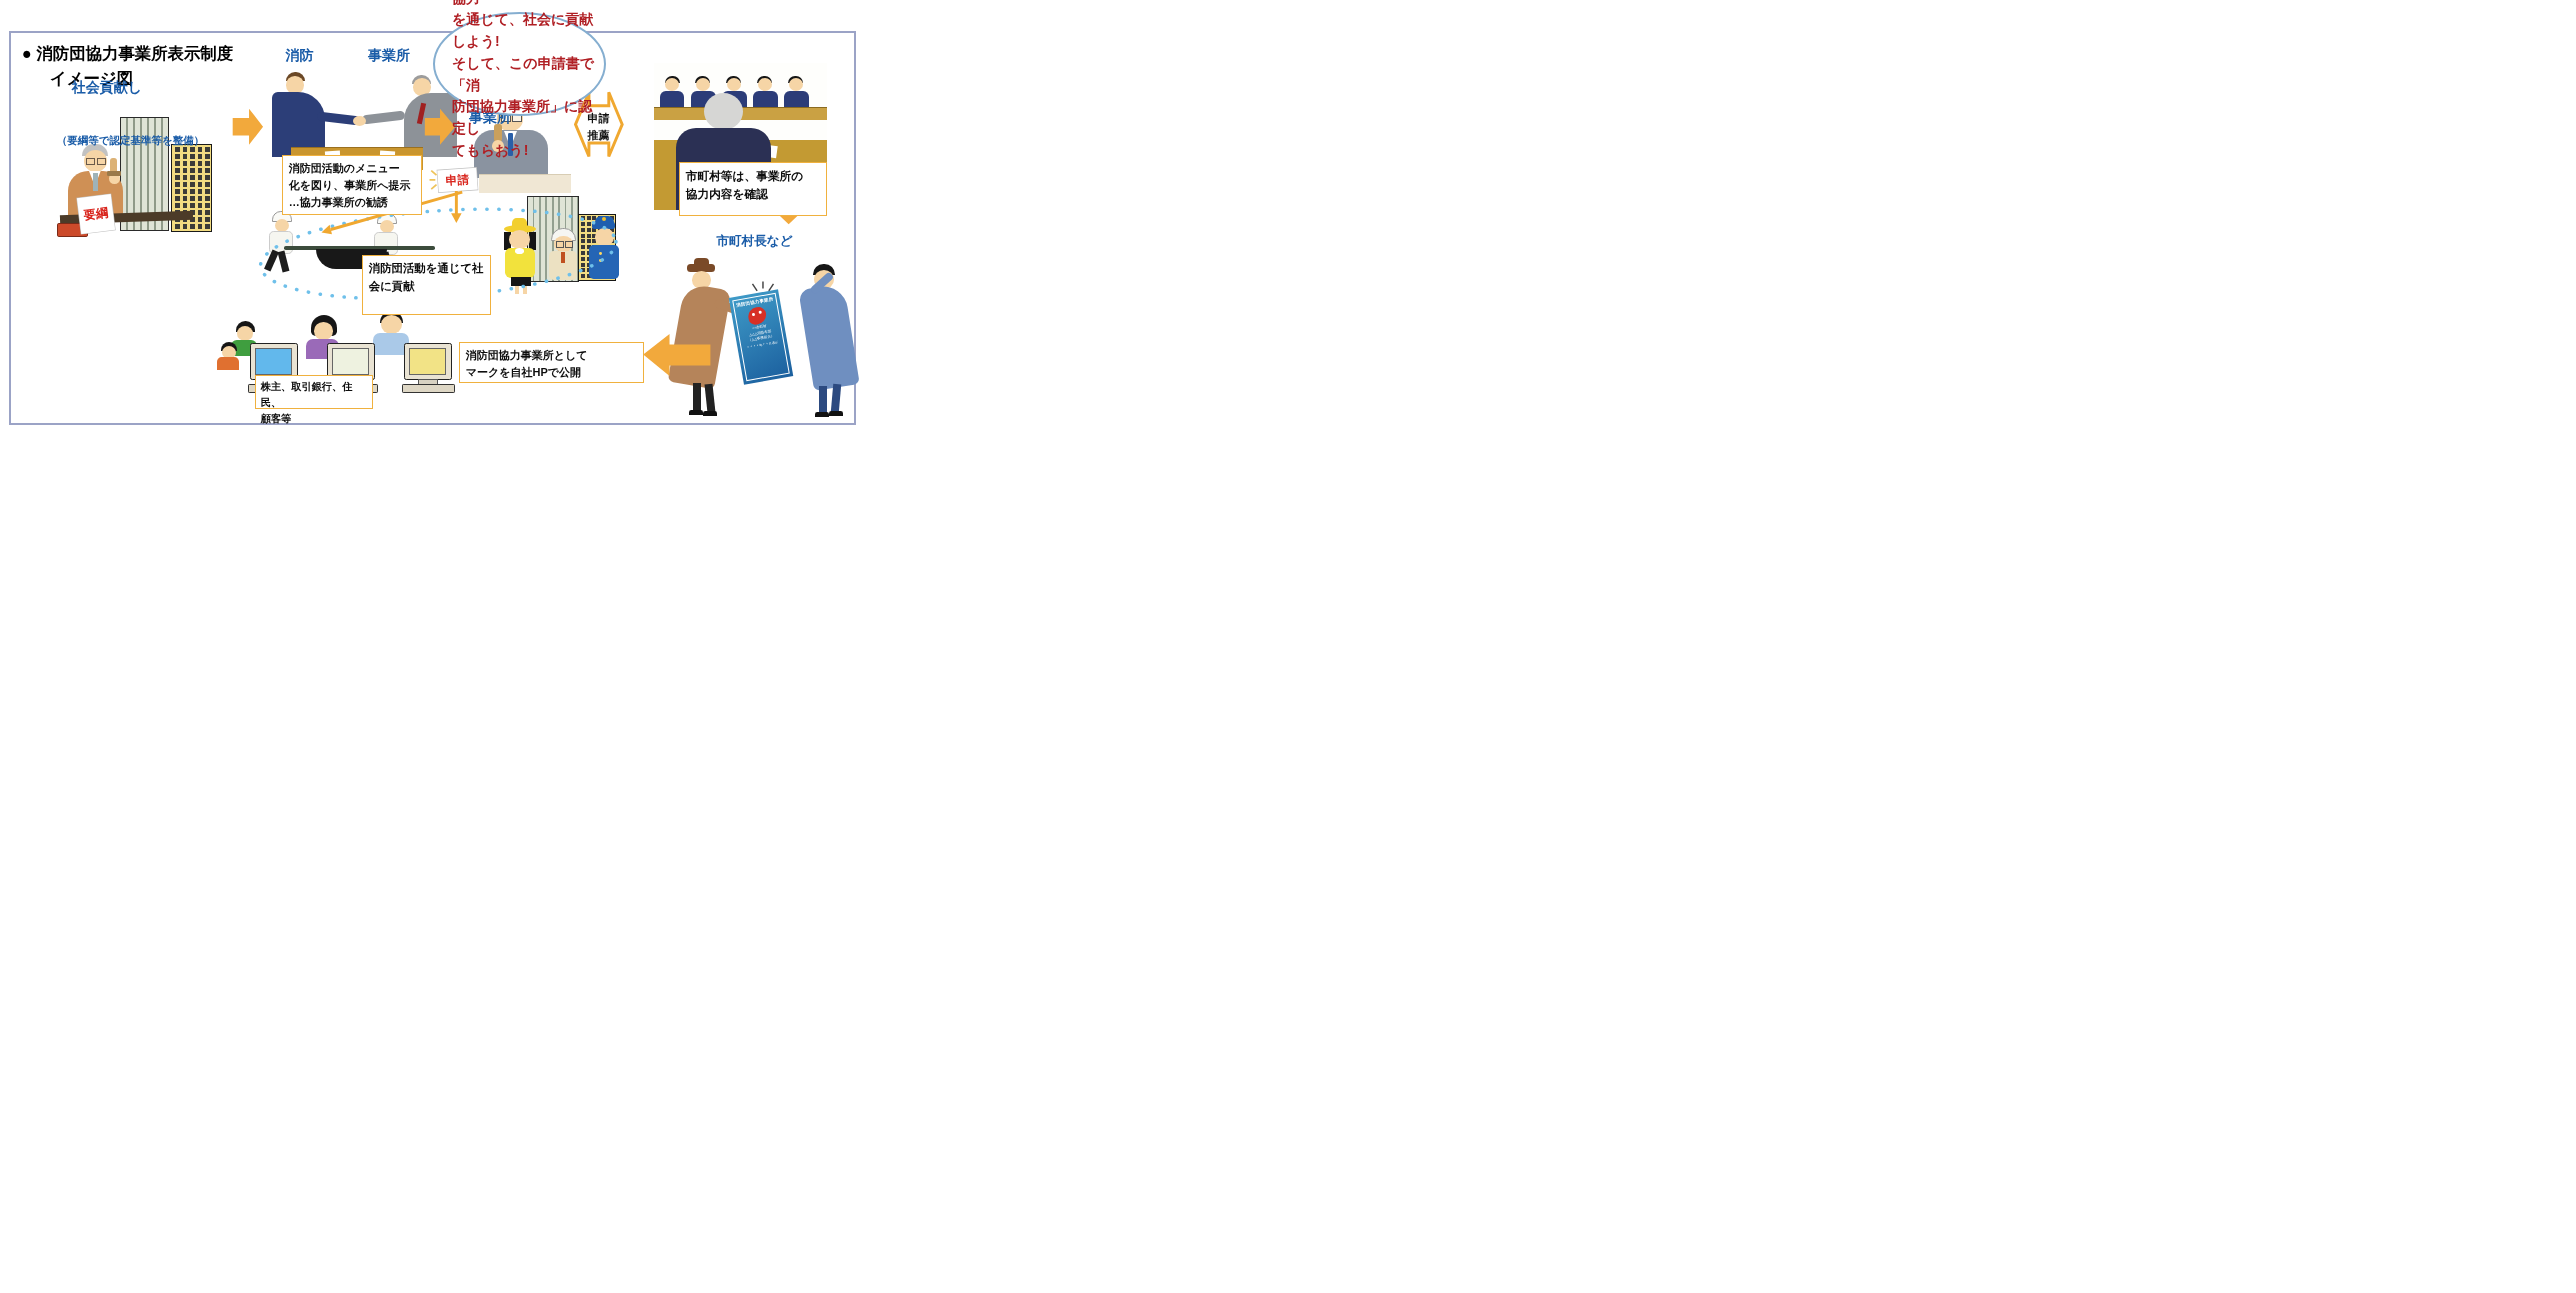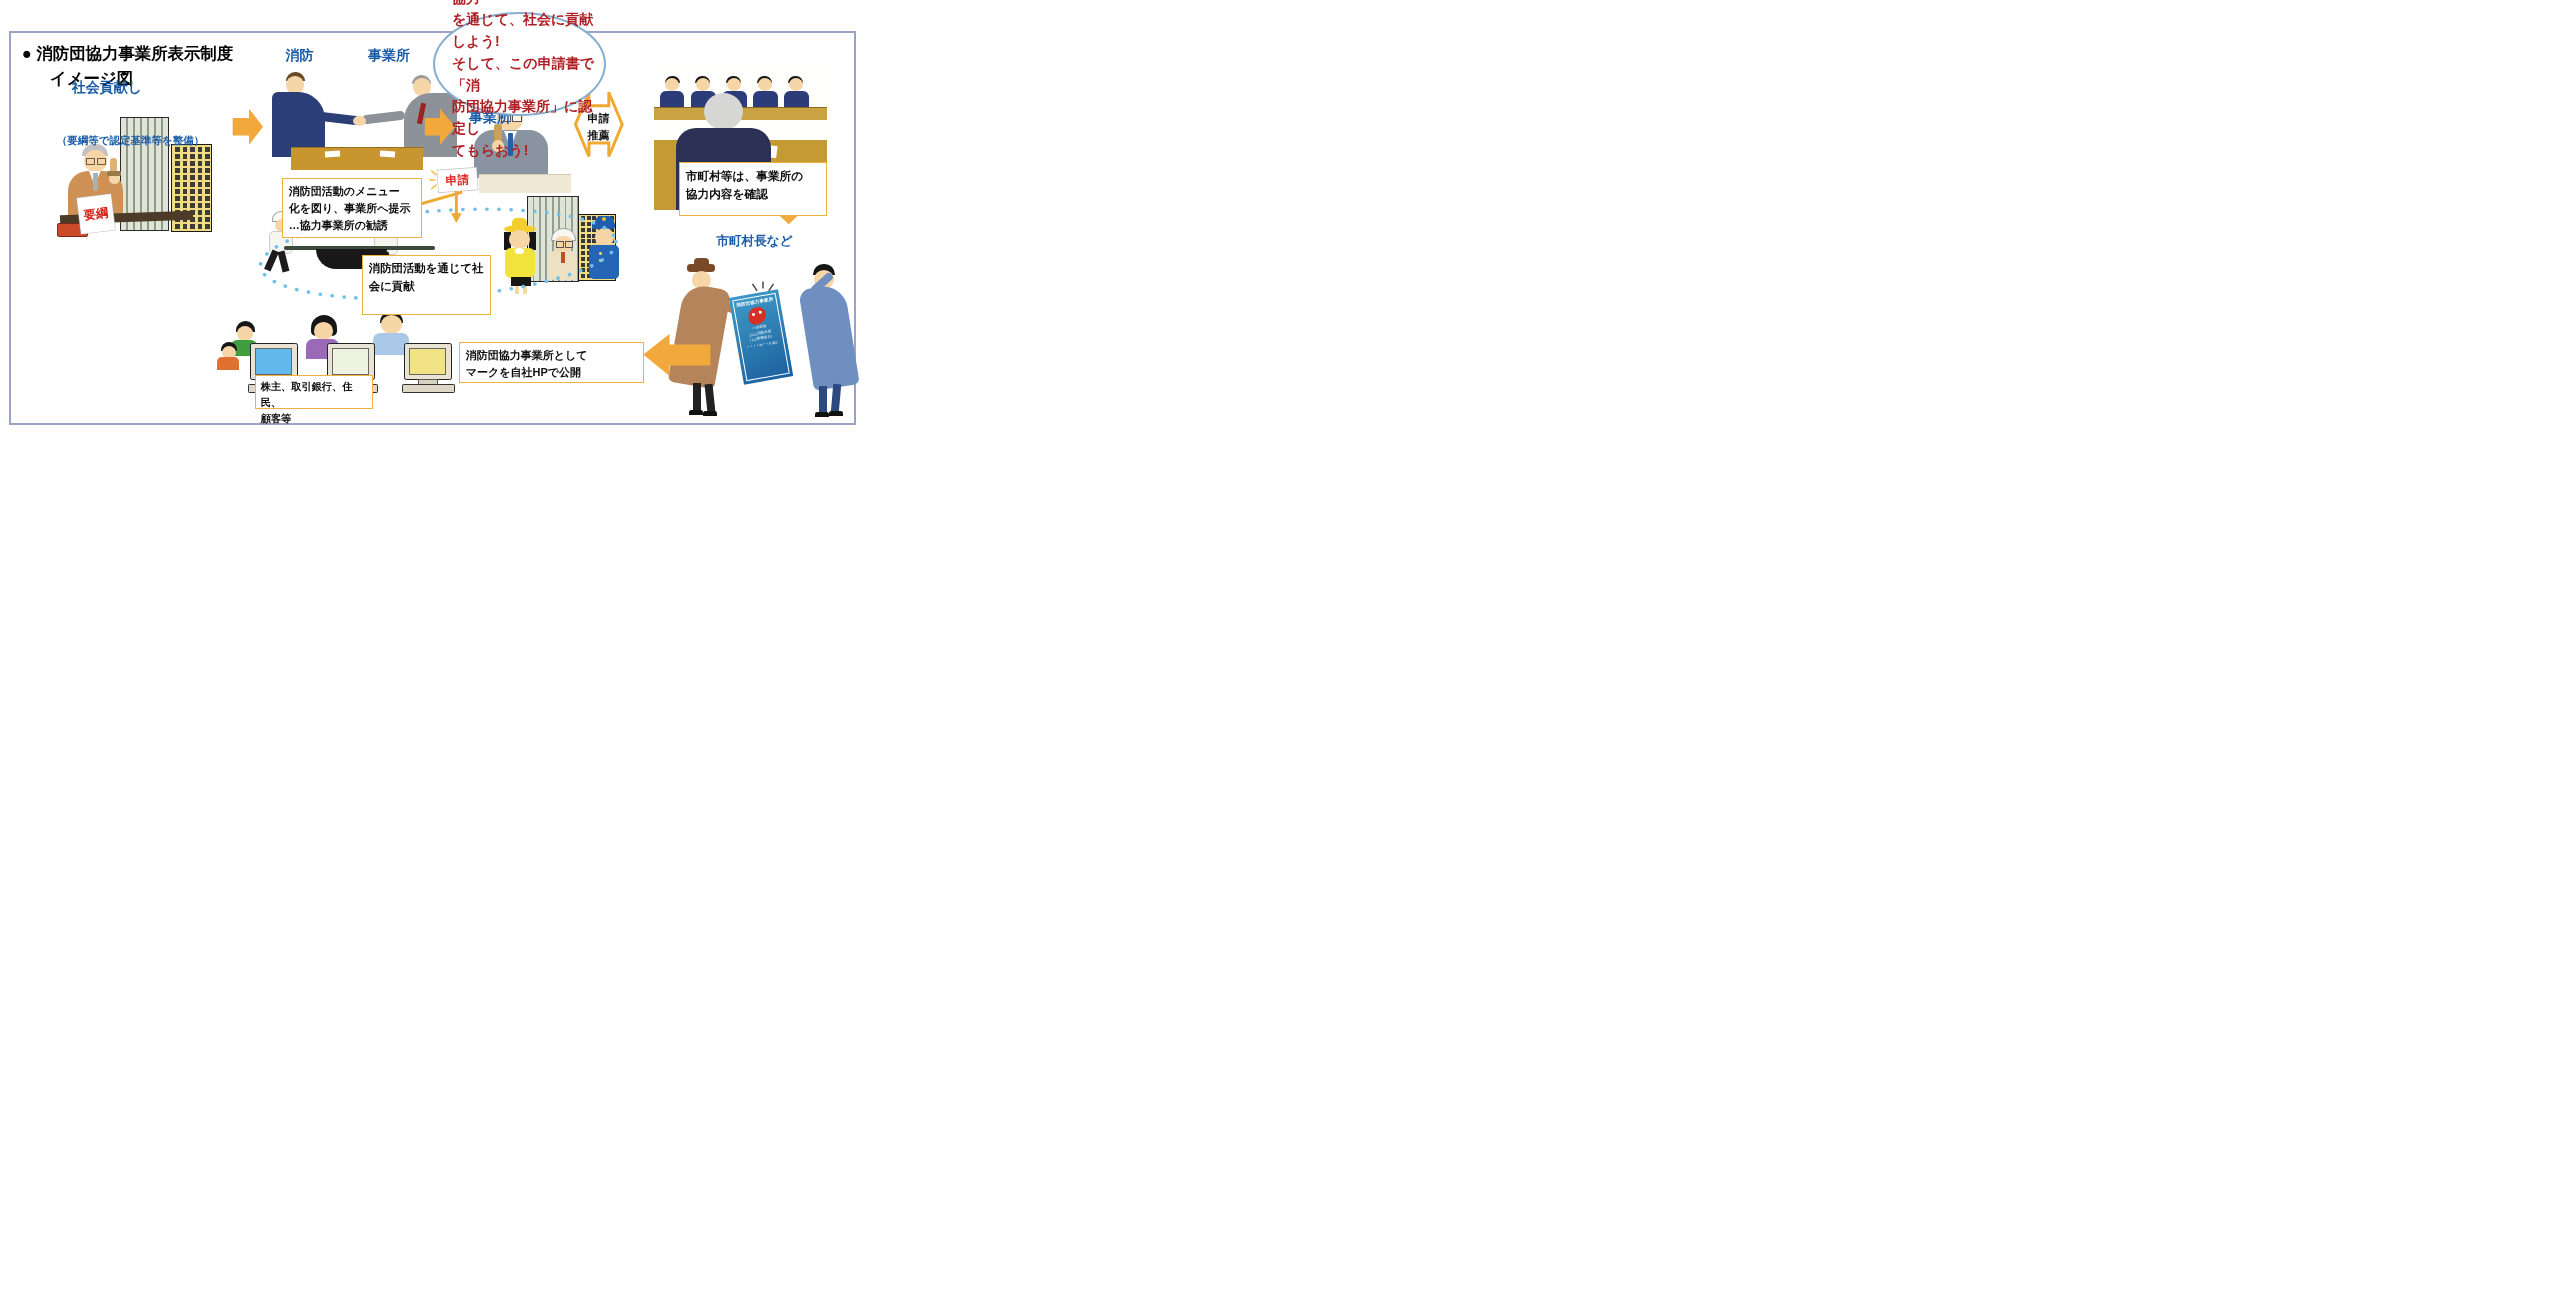--- a/index.html
+++ b/index.html
@@ -76,21 +76,21 @@
     <div class="s skin rnd" style="left:413px;top:78px;width:17.5px;height:17.5px;"></div>
     <div class="s" style="left:404px;top:93px;width:53px;height:64px;background:#8d9298;border-radius:27px 5.8px 0 0;"></div>
     <div class="s" style="left:419px;top:103px;width:4.7px;height:21px;background:#a02020;transform:rotate(12deg);"></div>
     <div class="s" style="left:317px;top:114px;width:43px;height:8.8px;background:#2c3e78;border-radius:4.7px;transform:rotate(7deg);"></div>
     <div class="s" style="left:362px;top:113px;width:43px;height:8.8px;background:#8d9298;border-radius:4.7px;transform:rotate(-7deg);"></div>
     <div class="s skin rnd" style="left:353px;top:116px;width:13px;height:10px;"></div>
     <div class="s" style="left:291px;top:147px;width:132px;height:22px;background:#c9952e;border-top:1.8px solid #9a7020;"></div>
     <div class="s" style="left:325px;top:151px;width:15px;height:5.8px;background:#fff;transform:rotate(-3deg);"></div>
     <div class="s" style="left:380px;top:151px;width:15px;height:5.8px;background:#fff;transform:rotate(3deg);"></div>
   </div>
-  <div class="obox" style="left:282px;top:155px;width:140px;height:60px;font-size:11px;margin-top:23px;">消防団活動のメニュー
+  <div class="obox" style="left:282px;top:155px;width:140px;height:60px;font-size:11px;">消防団活動のメニュー
 化を図り、事業所へ提示
 …協力事業所の勧誘</div>
 
   <div class="blbl" style="left:461px;top:109px;width:58px;font-size:14px;">事業所</div>
   <div class="ill">
     <div class="s hair" style="left:497px;top:100px;width:27px;height:11.7px;border-radius:11.7px 11.7px 0 0;"></div>
     <div class="s skin" style="left:497px;top:105px;width:26px;height:26px;border-radius:45%;"></div>
     <div class="s" style="left:501px;top:114px;width:7.6px;height:5.8px;border:1.2px solid #555;background:rgba(255,255,255,.7);"></div>
     <div class="s" style="left:512px;top:114px;width:7.6px;height:5.8px;border:1.2px solid #555;background:rgba(255,255,255,.7);"></div>
     <div class="s" style="left:474px;top:130px;width:74px;height:48px;background:#8a93a0;border-radius:18.7px 18.7px 0 0;"></div>

